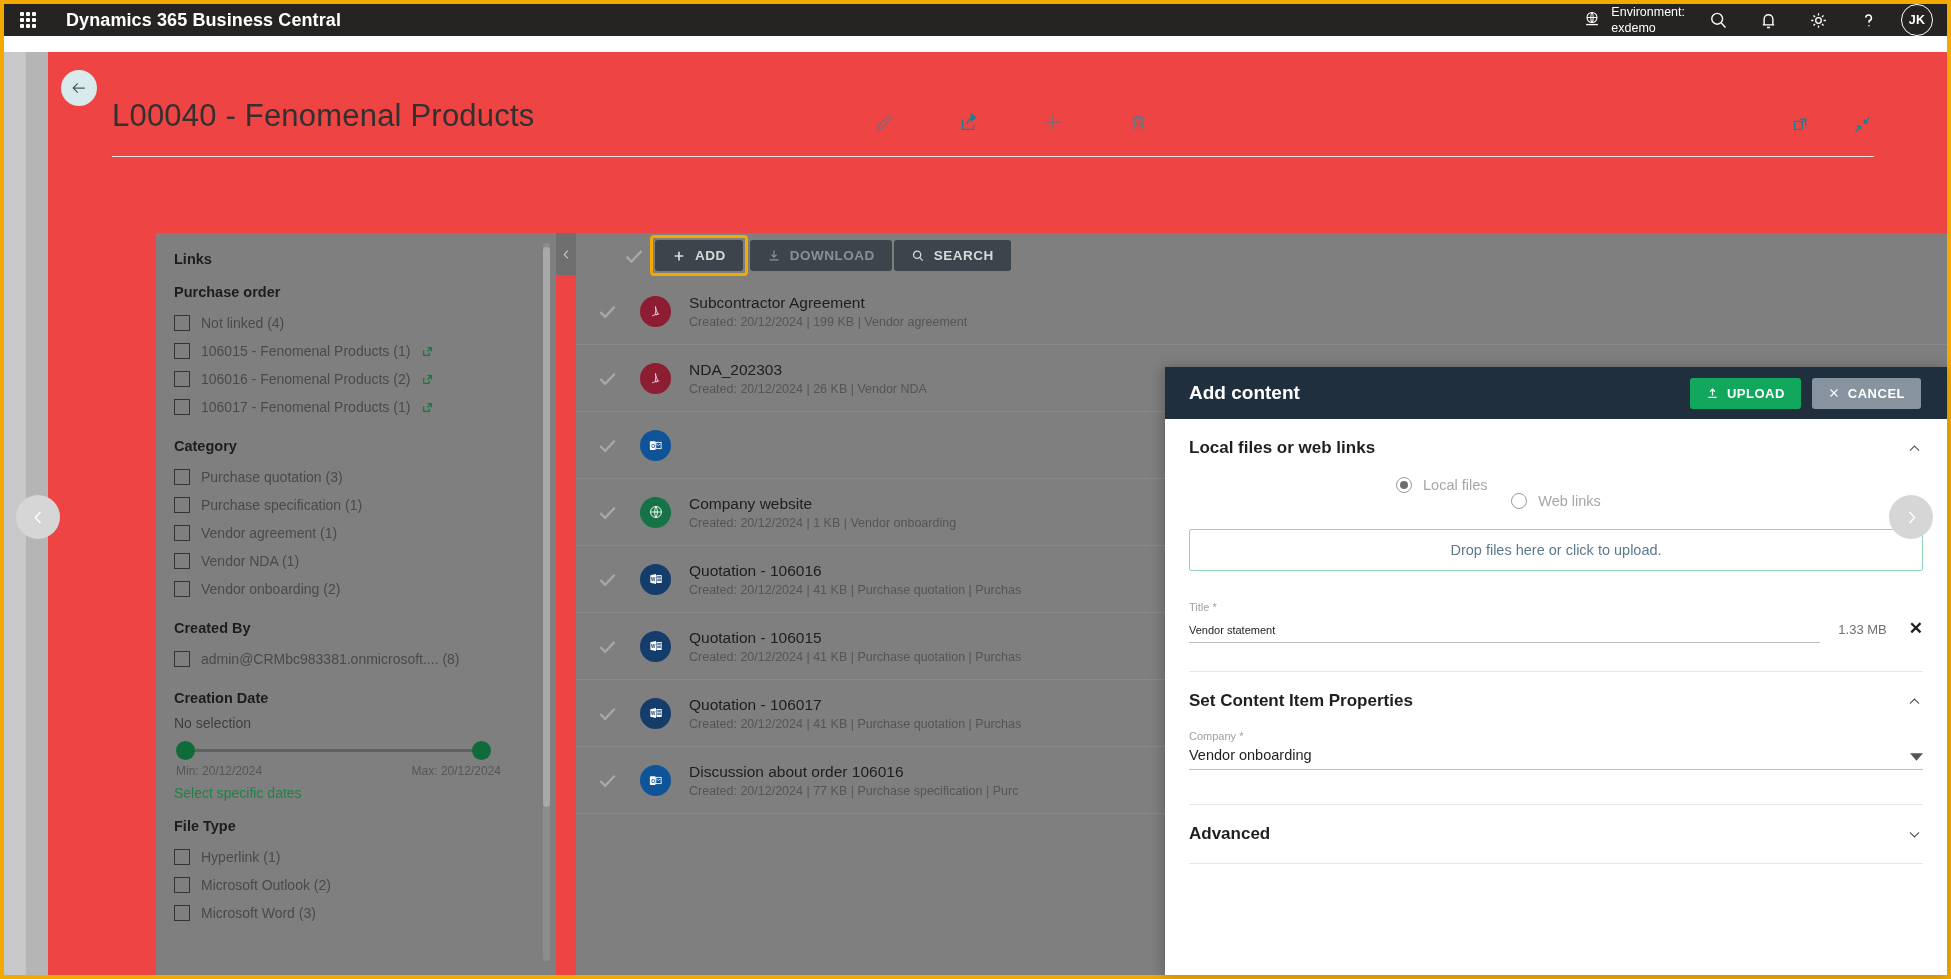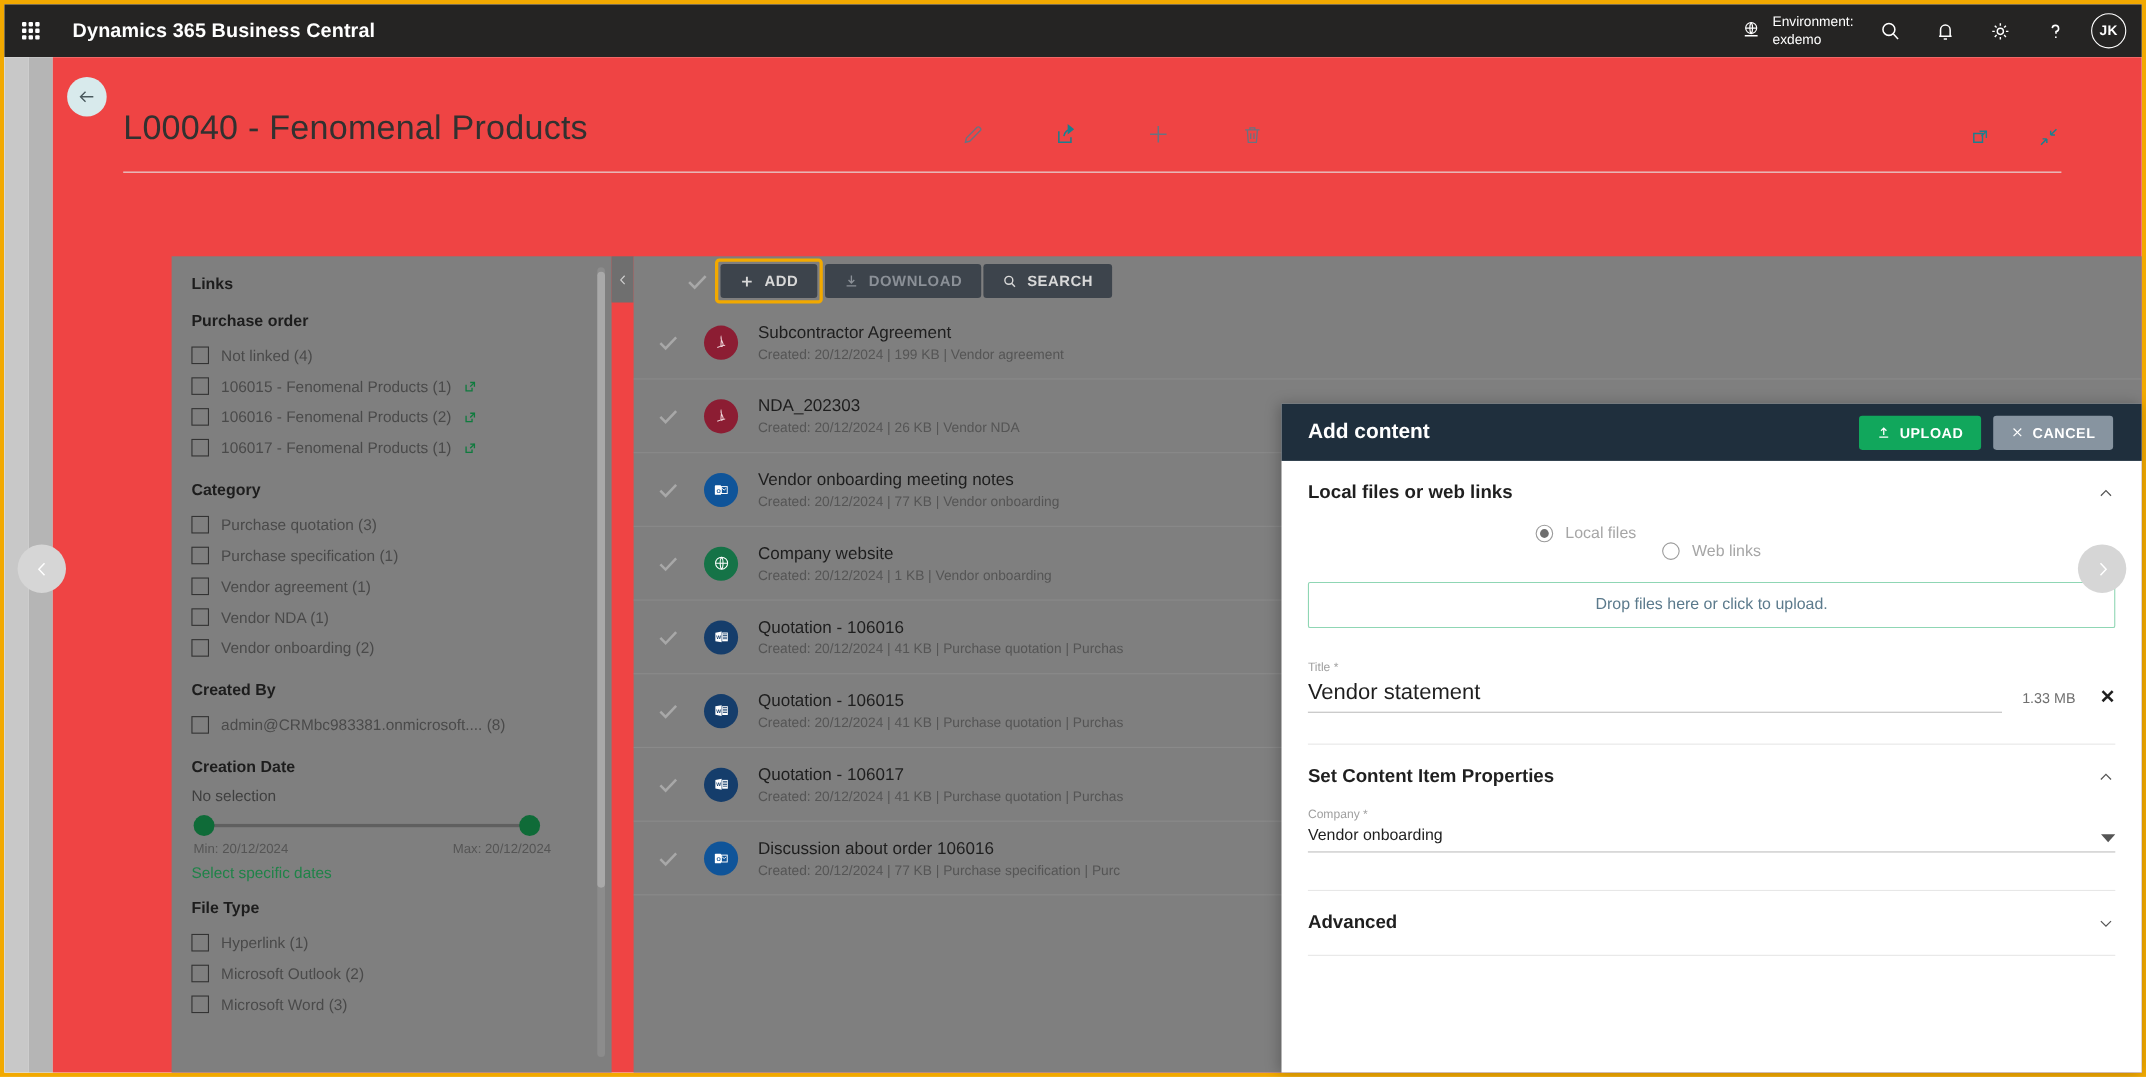--- a/index.html
+++ b/index.html
@@ -12,21 +12,21 @@
 
   
   #app-frame {
     position: absolute; inset: 0;
     border: 4px solid #f2a900;
     background: #ffffff;
   }
 
   
   #topbar {
-    position: absolute; top: 0; left: 0; right: 0; height: 48px;
+    position: absolute; top: 0; left: 0; right: 0; height: 32px;
     background: #252423;
     display: flex; align-items: center;
     color: #ffffff;
   }
   .waffle {
     width: 48px; height: 48px;
     display: flex; align-items: center; justify-content: center;
     cursor: pointer;
   }
   .waffle .grid {
@@ -213,21 +213,21 @@
   #dropzone {
     height: 42px; border: 1.5px solid #8fd6b4; border-radius: 2px;
     display: flex; align-items: center; justify-content: center;
     font-size: 14.5px; color: #5b7a8c; margin-bottom: 30px; cursor: pointer;
   }
 
   .field { position: relative; padding-bottom: 8px; margin-bottom: 20px; }
   .field-label { font-size: 11px; color: #a0a0a0; margin-bottom: 5px; }
   .field-line { display: flex; align-items: flex-end; }
   .field-value {
-    font-size: 20px; color: #1f1f1f; flex: 1;
+    font-size: 11px; color: #1f1f1f; flex: 1;
     border-bottom: 1px solid #bfbfbf; padding-bottom: 6px;
   }
   .field-size { font-size: 13px; color: #6f6f6f; margin: 0 22px 6px 18px; white-space: nowrap; }
   .field-x { font-size: 17px; font-weight: bold; color: #1f1f1f; margin-bottom: 4px; cursor: pointer; }
   .field-caret { margin: 0 0 7px 10px; color: #555; }
   .field-full { border-bottom: 1px solid #bfbfbf; }
 
   svg { display: block; }
 </style>
 </head>
@@ -555,24 +555,20 @@
                   </svg>
                 </div>
                 <div class="doc-icon" style="background:#0f5499">
                   <svg width="15" height="15" viewBox="0 0 24 24" fill="#ffffff">
                     <rect x="3" y="5" width="9" height="14" rx="1"></rect>
                     <rect x="12.5" y="7" width="8.5" height="10" fill="none" stroke="#ffffff" stroke-width="1.4"></rect>
                     <path d="M13.5 9.5l3 2.5 3-2.5" fill="none" stroke="#ffffff" stroke-width="1.3"></path>
                     <text x="5.3" y="15.6" font-size="8" fill="#0f5499" font-family="sans-serif" font-weight="bold">O</text>
                   </svg>
                 </div>
-                <div class="doc-text">
-                  <div class="doc-title">Vendor onboarding meeting notes</div>
-                  <div class="doc-meta">Created: 20/12/2024 | 77 KB | Vendor onboarding</div>
-                </div>
               </div>
               <div class="doc-row">
                 <div class="doc-check">
                   <svg width="23" height="23" viewBox="0 0 24 24" fill="none" stroke="#a8a8a8" stroke-width="2.4">
                     <path d="M4.5 12.5 9.5 17.5 19.5 7"></path>
                   </svg>
                 </div>
                 <div class="doc-icon" style="background:#157347">
                   <svg width="16" height="16" viewBox="0 0 24 24" fill="none" stroke="#ffffff" stroke-width="1.4">
                     <circle cx="12" cy="12" r="8.2"></circle>

